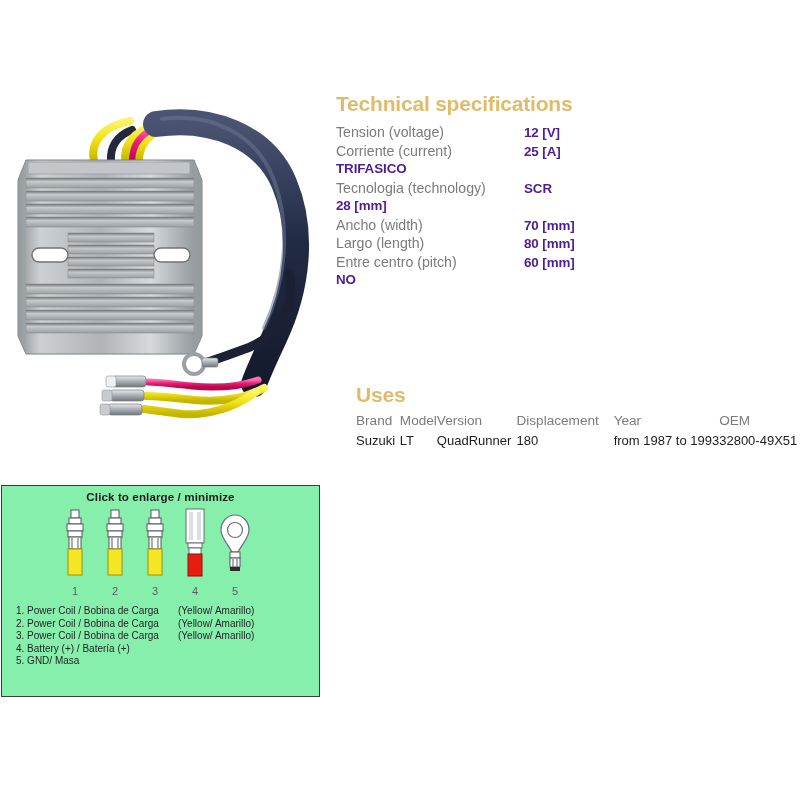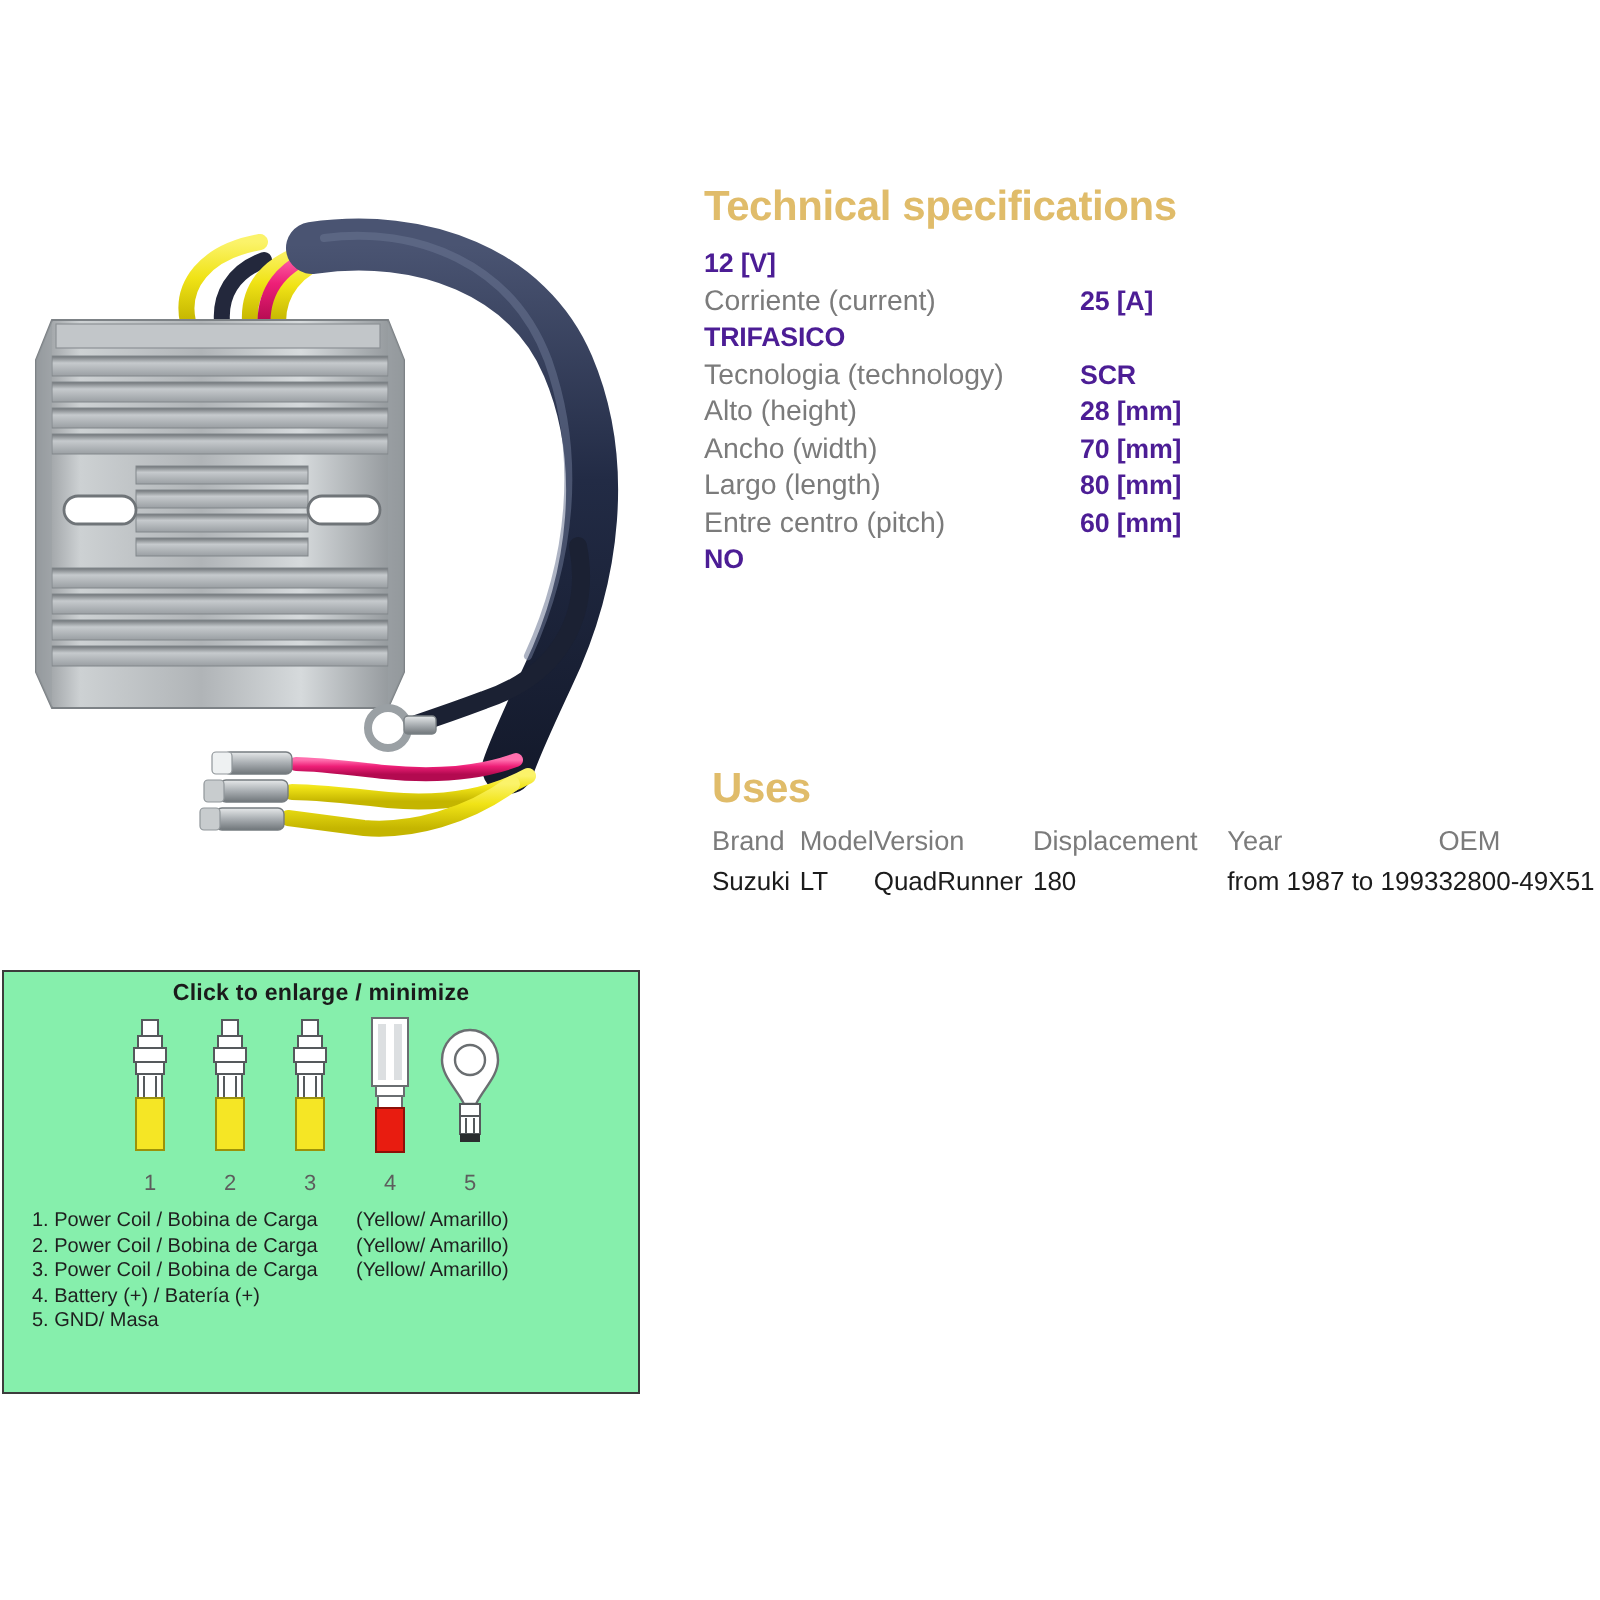--- a/index.html
+++ b/index.html
@@ -11,21 +11,21 @@
     overflow: hidden;
   }
   #page { position: relative; width: 800px; height: 800px; background: #fff; }
 
   
   #product-photo {
     position: absolute; left: 6px; top: 88px; width: 340px; height: 340px;
   }
 
   
-  #spec-panel { position: absolute; left: 352px; top: 92px; width: 440px; }
+  #spec-panel { position: absolute; left: 336px; top: 92px; width: 440px; }
   .section-heading {
     color: #e0bc6a;
     font-size: 21px;
     font-weight: bold;
     letter-spacing: -0.2px;
     margin: 0 0 7px 0;
     line-height: 1.15;
   }
   .spec-row {
     display: flex;
@@ -219,35 +219,35 @@
         <rect x="102" y="316" width="34" height="11" rx="3" fill="url(#metg)" stroke="#767c80" stroke-width="0.7"></rect>
         <rect x="94" y="316" width="10" height="11" rx="2" fill="#c8ccce" stroke="#90969a" stroke-width="0.6"></rect>
       </g>
     </svg>
   </div>
 
   <div id="spec-panel">
     <h2 class="section-heading">Technical specifications</h2>
     <div>
       <div class="spec-row">
+        <span class="spec-label">Tension (voltage)</span>
         <span class="spec-value">12 [V]</span>
       </div>
       <div class="spec-row">
         <span class="spec-label">Corriente (current)</span>
         <span class="spec-value">25 [A]</span>
       </div>
       <div class="spec-row">
         <span class="spec-value">TRIFASICO</span>
       </div>
       <div class="spec-row">
         <span class="spec-label">Tecnologia (technology)</span>
         <span class="spec-value">SCR</span>
       </div>
       <div class="spec-row">
-        <span class="spec-label">Alto (height)</span>
         <span class="spec-value">28 [mm]</span>
       </div>
       <div class="spec-row">
         <span class="spec-label">Ancho (width)</span>
         <span class="spec-value">70 [mm]</span>
       </div>
       <div class="spec-row">
         <span class="spec-label">Largo (length)</span>
         <span class="spec-value">80 [mm]</span>
       </div>

